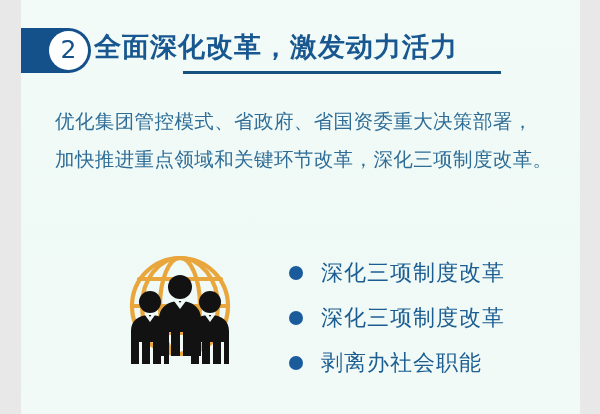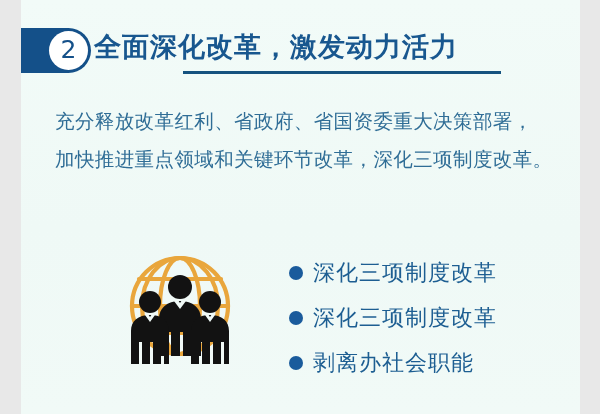--- a/index.html
+++ b/index.html
@@ -120,21 +120,21 @@
     height: 45px;
   }
   .bullet-dot {
     width: 14px;
     height: 14px;
     border-radius: 50%;
     background: #1a5b9c;
     flex: 0 0 auto;
   }
   .bullet-label {
-    margin-left: 10px;
+    margin-left: 18px;
     font-family: "DejaVu Sans", "Liberation Sans", sans-serif;
     font-size: 22px;
     color: #1d5e92;
     letter-spacing: 1px;
     white-space: nowrap;
     text-align: right;
   }
 </style>
 </head>
 <body>
@@ -150,21 +150,21 @@
           <span id="badge-num">2</span>
         </div>
       </div>
 
       <div id="title">全面深化改革，激发动力活力</div>
 
       <div id="title-rule"></div>
     </div>
 
     <div id="paragraph">
-      <div class="para-line">充分释放改革红利、省政府、省国资委重大决策部署，</div>
+      <div class="para-line">优化集团管控模式、省政府、省国资委重大决策部署，</div>
       <div class="para-line">加快推进重点领域和关键环节改革，深化三项制度改革。</div>
     </div>
 
     <div id="illustration">
       <svg width="122" height="122" viewBox="0 0 122 122" aria-hidden="true">
 
         <g fill="none" stroke="#e9a63c" stroke-width="4.2" stroke-linecap="round">
           <circle cx="61" cy="58" r="48"></circle>
           <ellipse cx="61" cy="58" rx="20" ry="48"></ellipse>
           <ellipse cx="61" cy="58" rx="38" ry="48"></ellipse>

